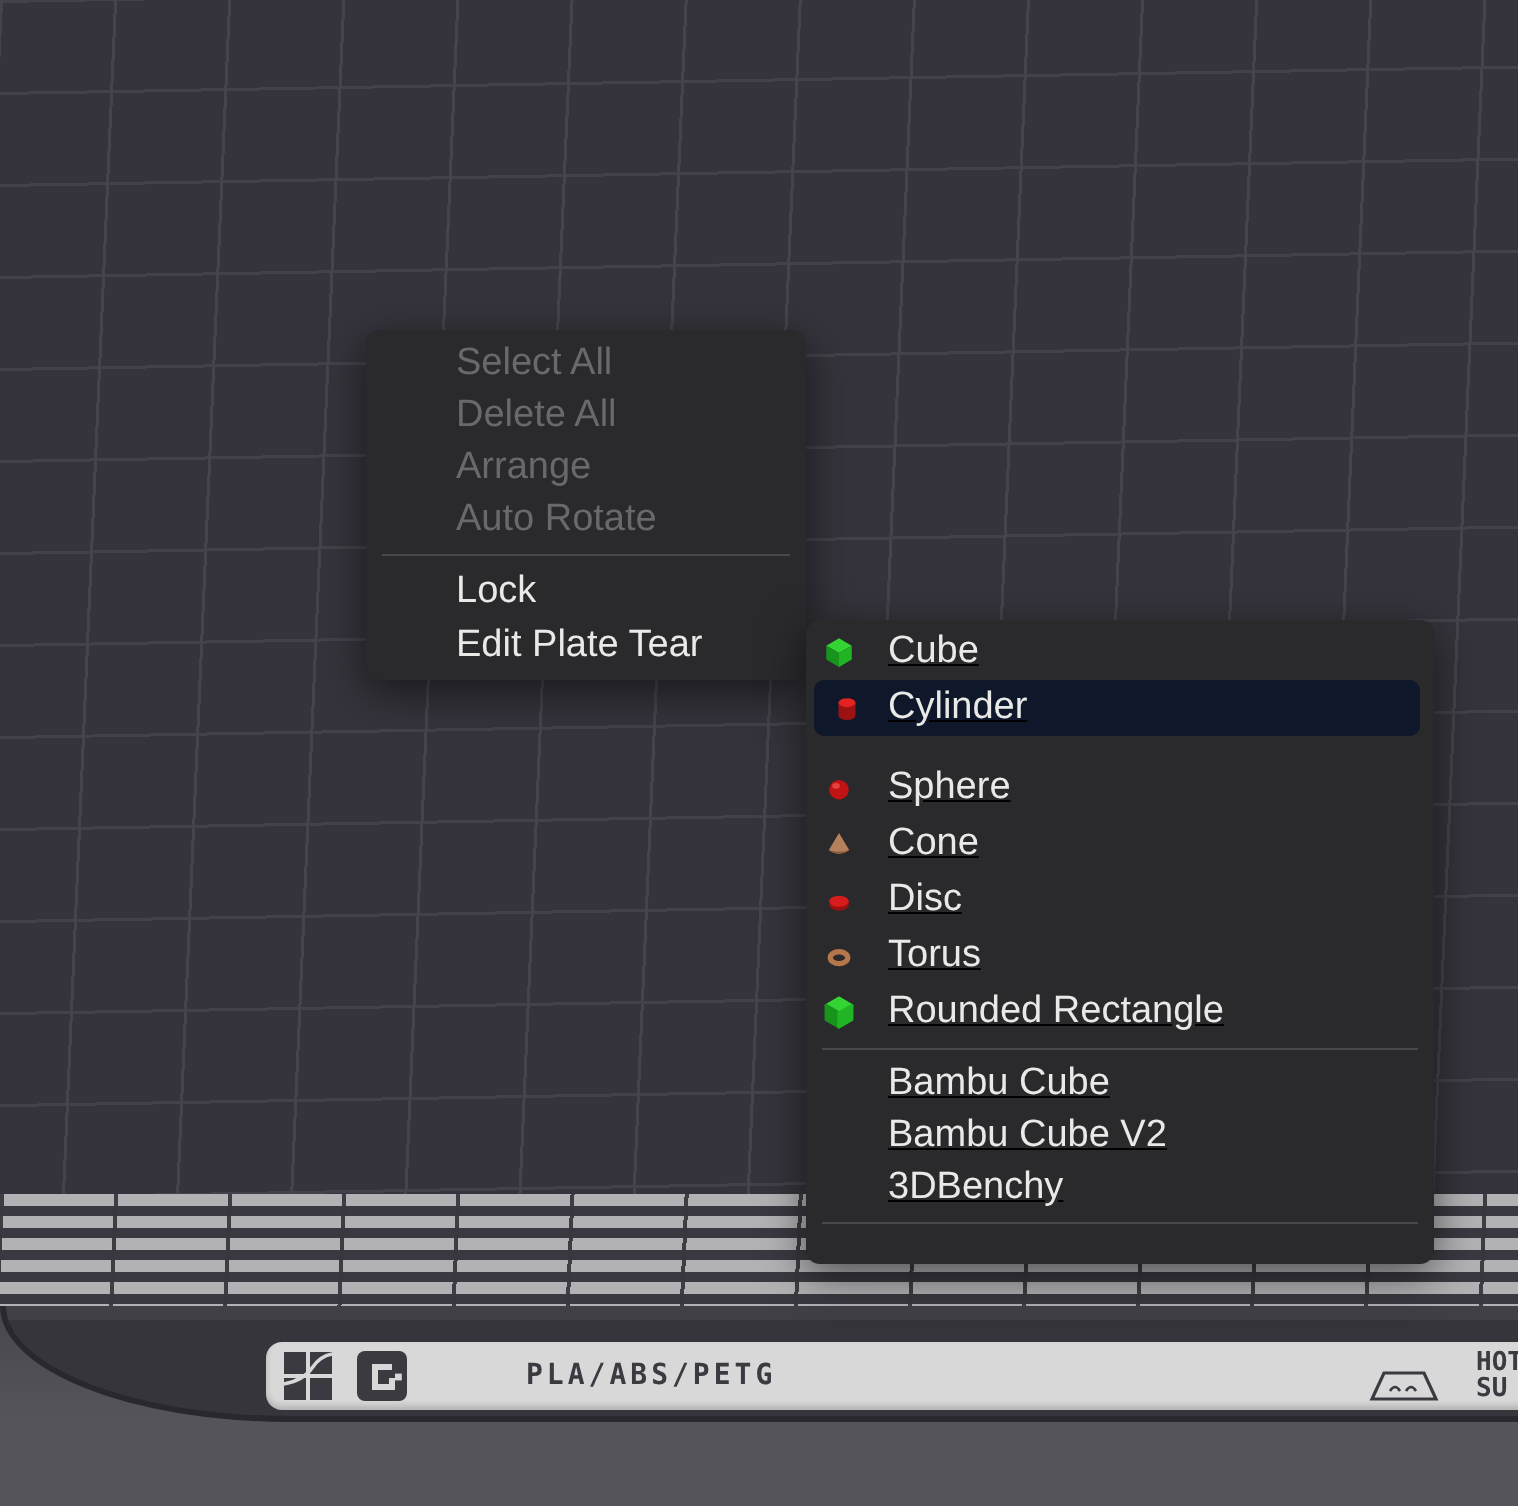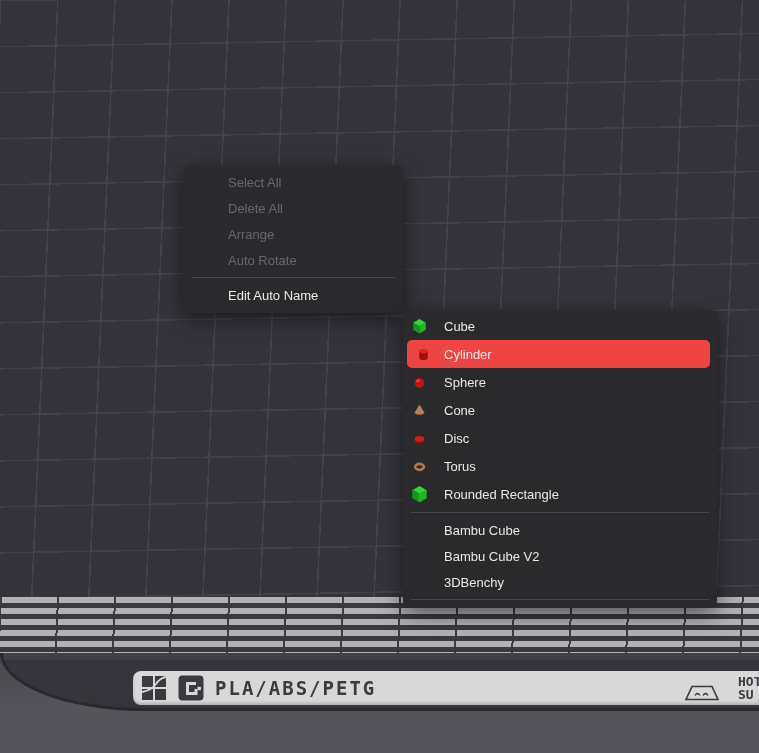--- a/index.html
+++ b/index.html
@@ -38,56 +38,56 @@
   }
   
   .plate-bar{
     position:absolute;left:133px;top:671px;right:-10px;height:34px;
     background:#d8d8d9;border-radius:8px;
     display:flex;align-items:center;gap:11px;padding-left:8px;box-sizing:border-box;
     box-shadow:inset 0 -2px 3px rgba(0,0,0,.18);
   }
   .plate-name{
     font-family:"DejaVu Sans Mono",monospace;font-weight:bold;
-    font-size:19px;letter-spacing:2px;color:#3b3a41;
-    transform:scaleY(1.04);white-space:nowrap;
+    font-size:14px;letter-spacing:2px;color:#3b3a41;
+    transform:scaleY(1.04);white-space:nowrap;margin-left:48px;
   }
   .hotbed{position:absolute;left:683px;top:684px;width:38px;height:18px;}
   .hot-warning{
     position:absolute;left:738px;top:675px;width:60px;
     font-family:"DejaVu Sans Mono",monospace;font-weight:bold;
     font-size:13px;line-height:13px;letter-spacing:0px;color:#3b3a41;white-space:nowrap;
   }
   
   .menu{
     position:absolute;background:#2a292c;border-radius:7px;
     box-shadow:0 6px 22px rgba(0,0,0,.55);
   }
   .menu-main{left:183px;top:165px;width:220px;padding:4px 0;}
-  .menu-sub {left:403px;top:310px;width:314px;padding:2px 0 4px;}
+  .menu-sub {left:403px;top:310px;width:314px;padding:2px 0 16px;text-decoration:underline;}
   .mi{
     position:relative;display:flex;align-items:center;
-    height:26px;padding-left:45px;font-size:13px;color:#e9e9e7;
+    height:26px;padding-left:45px;font-size:19px;color:#e9e9e7;
     cursor:default;white-space:nowrap;box-sizing:border-box;
   }
   .menu-main .mi.tall{height:27px;}
   .mi.disabled{color:#69696d;}
   .mi .left-icon{
     position:absolute;left:9px;top:50%;transform:translateY(-50%);
     width:20px;height:20px;display:flex;align-items:center;justify-content:center;
   }
   .mi .chev{position:absolute;right:12px;top:50%;transform:translateY(-50%);display:flex;}
   .sep{height:1px;background:#48474b;margin:4px 8px;}
   .menu-sub .mi{height:28px;padding-left:41px;}
   .menu-sub .mi .left-icon{left:8px;width:17px;height:17px;}
   .menu-sub .mi.short{height:26px;}
   .menu-sub .mi.svgrow{height:30px;}
   .menu-sub .mi.hover{
-    background:#ef4444;border-radius:5px;
-    margin:0 7px 0 4px;padding-left:37px;
+    background:#0f172a;border-radius:5px;
+    margin:0 7px 12px 4px;padding-left:37px;
   }
   svg{display:block;}
 </style>
 </head>
 <body>
 
 <div id="stage">
 
   <div class="gridlines"></div>
   <div class="stripes"></div>
@@ -135,21 +135,24 @@
     <div class="mi disabled">
         <span>Arrange</span>
       </div>
     <div class="mi disabled">
         <span>Auto Rotate</span>
       </div>
 
     <div class="sep"></div>
 
     <div class="mi tall">
-        <span>Edit Auto Name</span>
+        <span>Lock</span>
+      </div>
+    <div class="mi tall">
+        <span>Edit Plate Tear</span>
       </div>
   </div>
 
   <div class="menu menu-sub">
 
     <div class="mi">
       <span class="left-icon">
         <svg width="17" height="17" viewBox="0 0 16 16">
           <polygon points="8,1.5 14,5 8,8.5 2,5" fill="#35d435"></polygon>
           <polygon points="2,5 8,8.5 8,15 2,11.5" fill="#17941c"></polygon>

